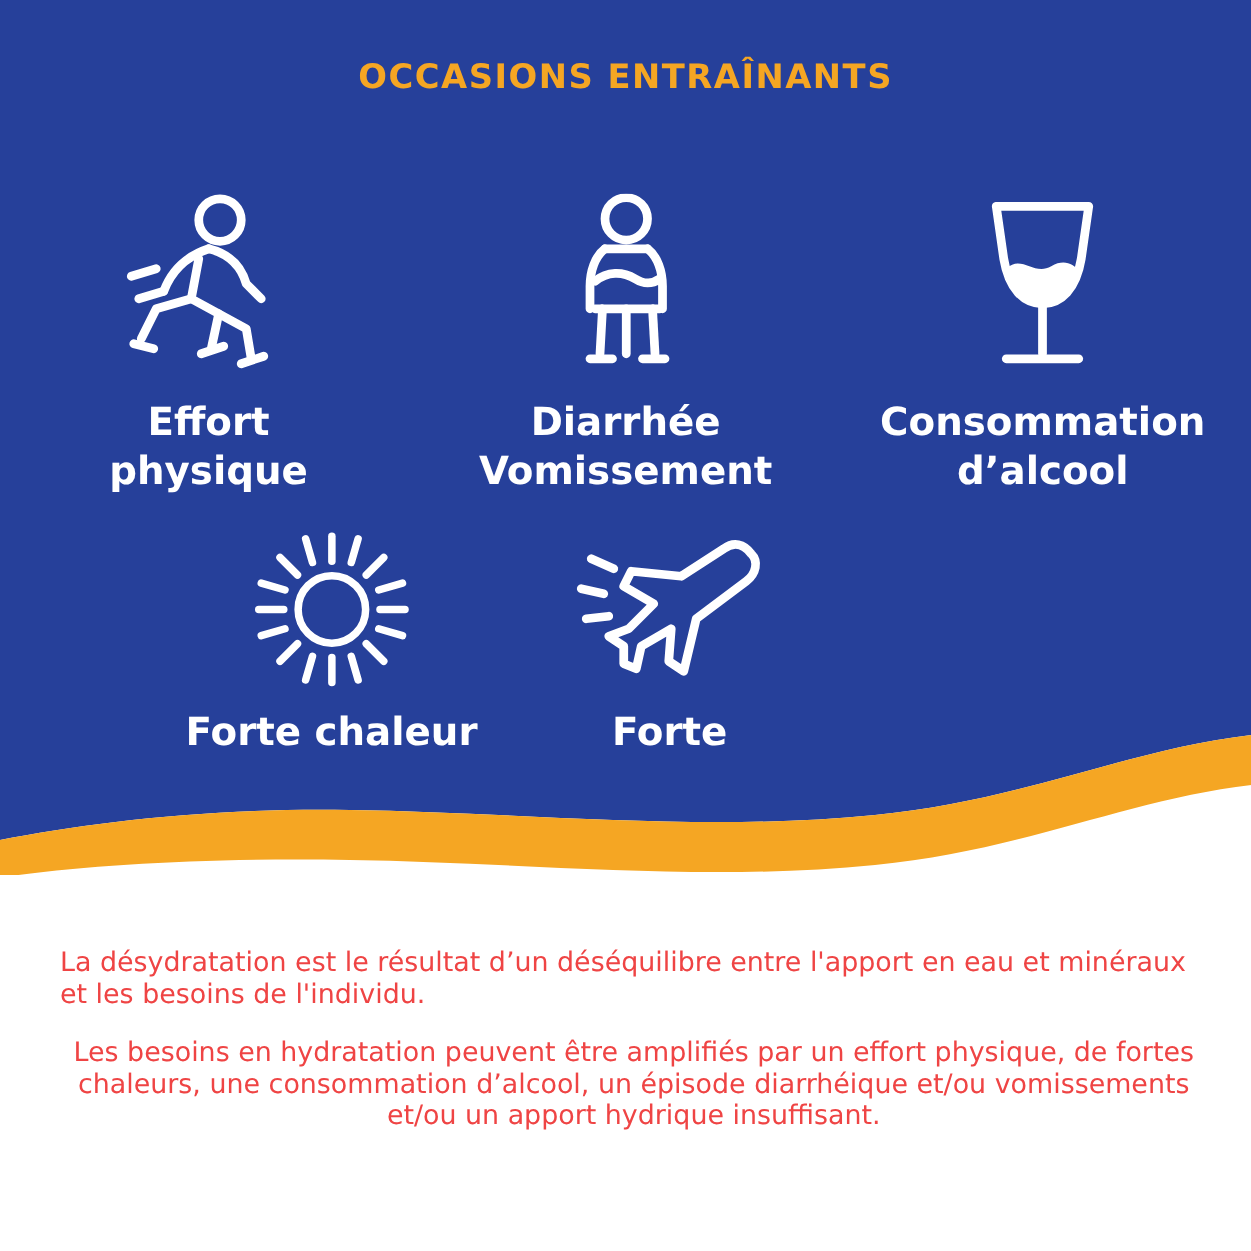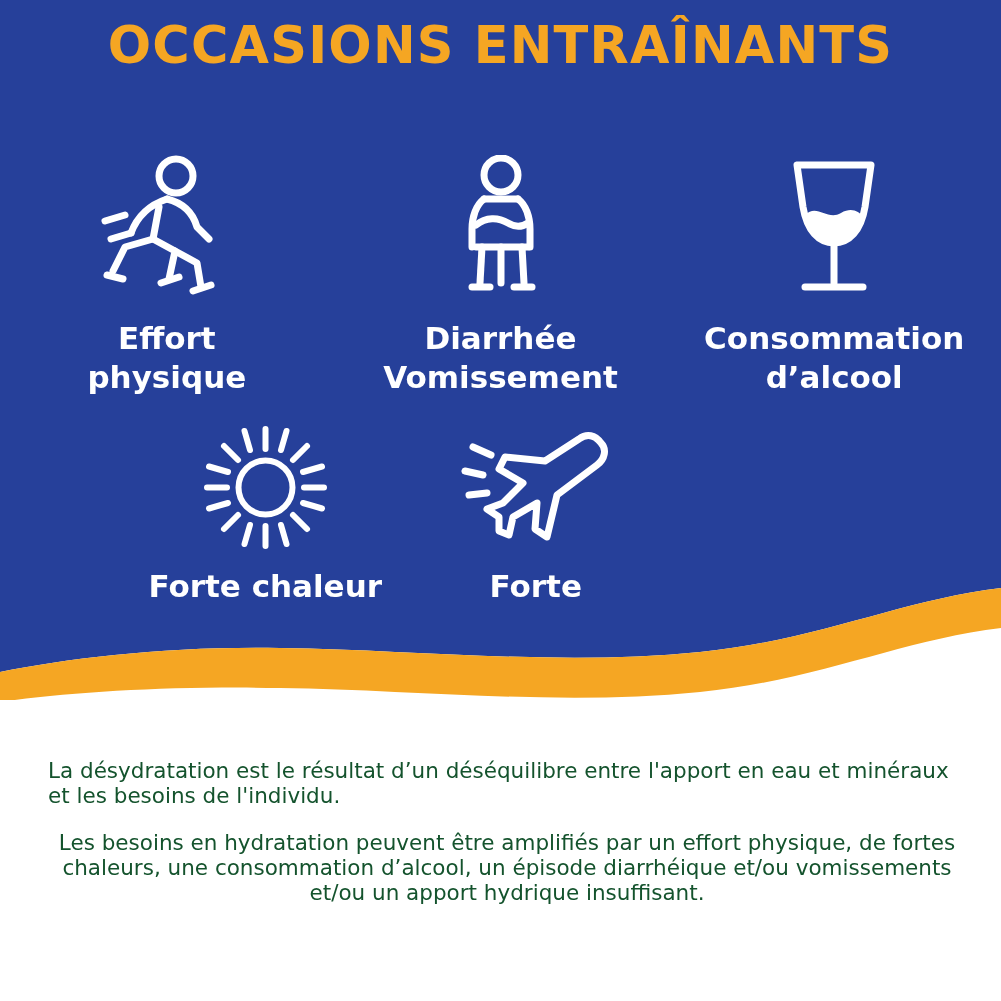--- a/index.html
+++ b/index.html
@@ -35,25 +35,25 @@
   .content {
     position: absolute;
     left: 0;
     top: 0;
     width: 1001px;
     height: 700px;
   }
   .title {
     position: absolute;
     left: 0;
-    top: 21px;
+    top: 37px;
     width: 1001px;
     text-align: center;
     color: #f5a623;
-    font-size: 51px;
+    font-size: 27px;
     font-weight: bold;
     letter-spacing: 1.2px;
     line-height: 50px;
     font-family: "DejaVu Sans", sans-serif;
   }
   .title .line2 {
     display: block;
   }
   .grid-row {
     position: absolute;
@@ -92,21 +92,21 @@
   }
   
   .row2 .cell.c1 { flex: 0 0 130px; }
   .row2 .cell.c4 { flex: 0 0 330px; }
 
   .body-text {
     position: absolute;
     left: 48px;
     top: 758px;
     width: 918px;
-    color: #14532d;
+    color: #ef4444;
     font-size: 21.5px;
     line-height: 25px;
     font-family: "DejaVu Sans", sans-serif;
   }
   .body-text p {
     margin: 0 0 22px 0;
   }
   .body-text p:last-child {
     margin-bottom: 0;
     text-align: center;

